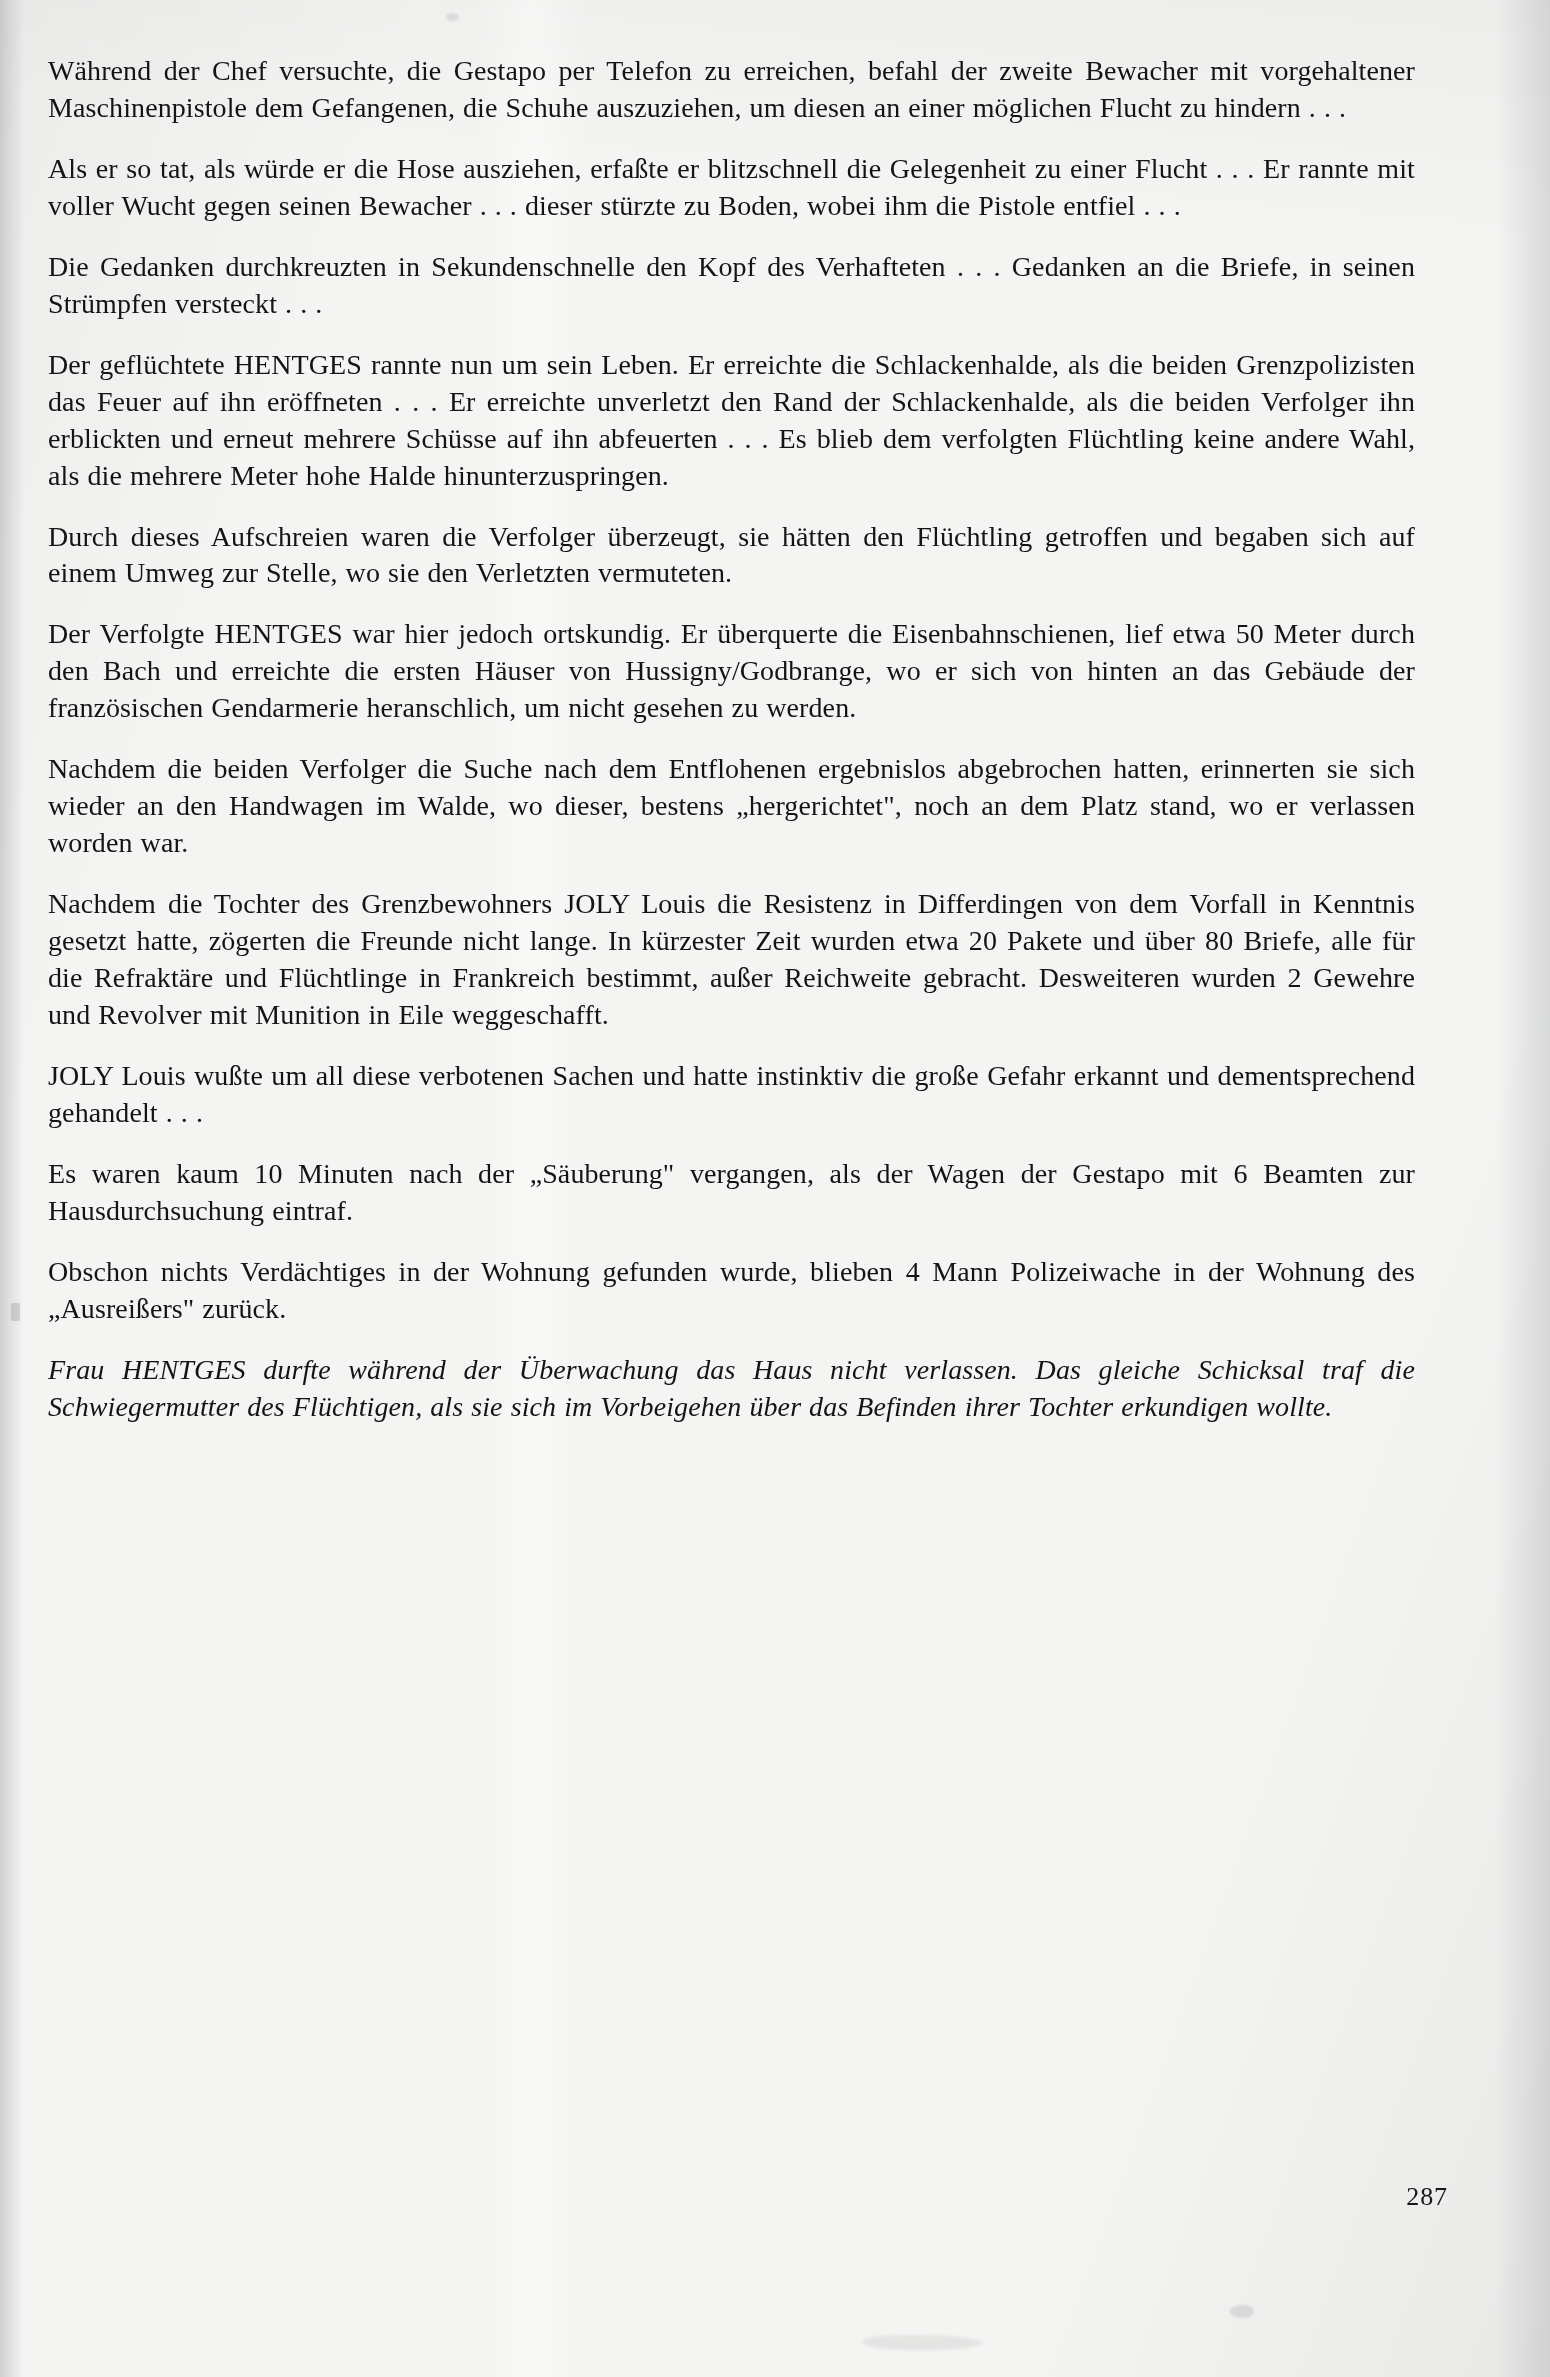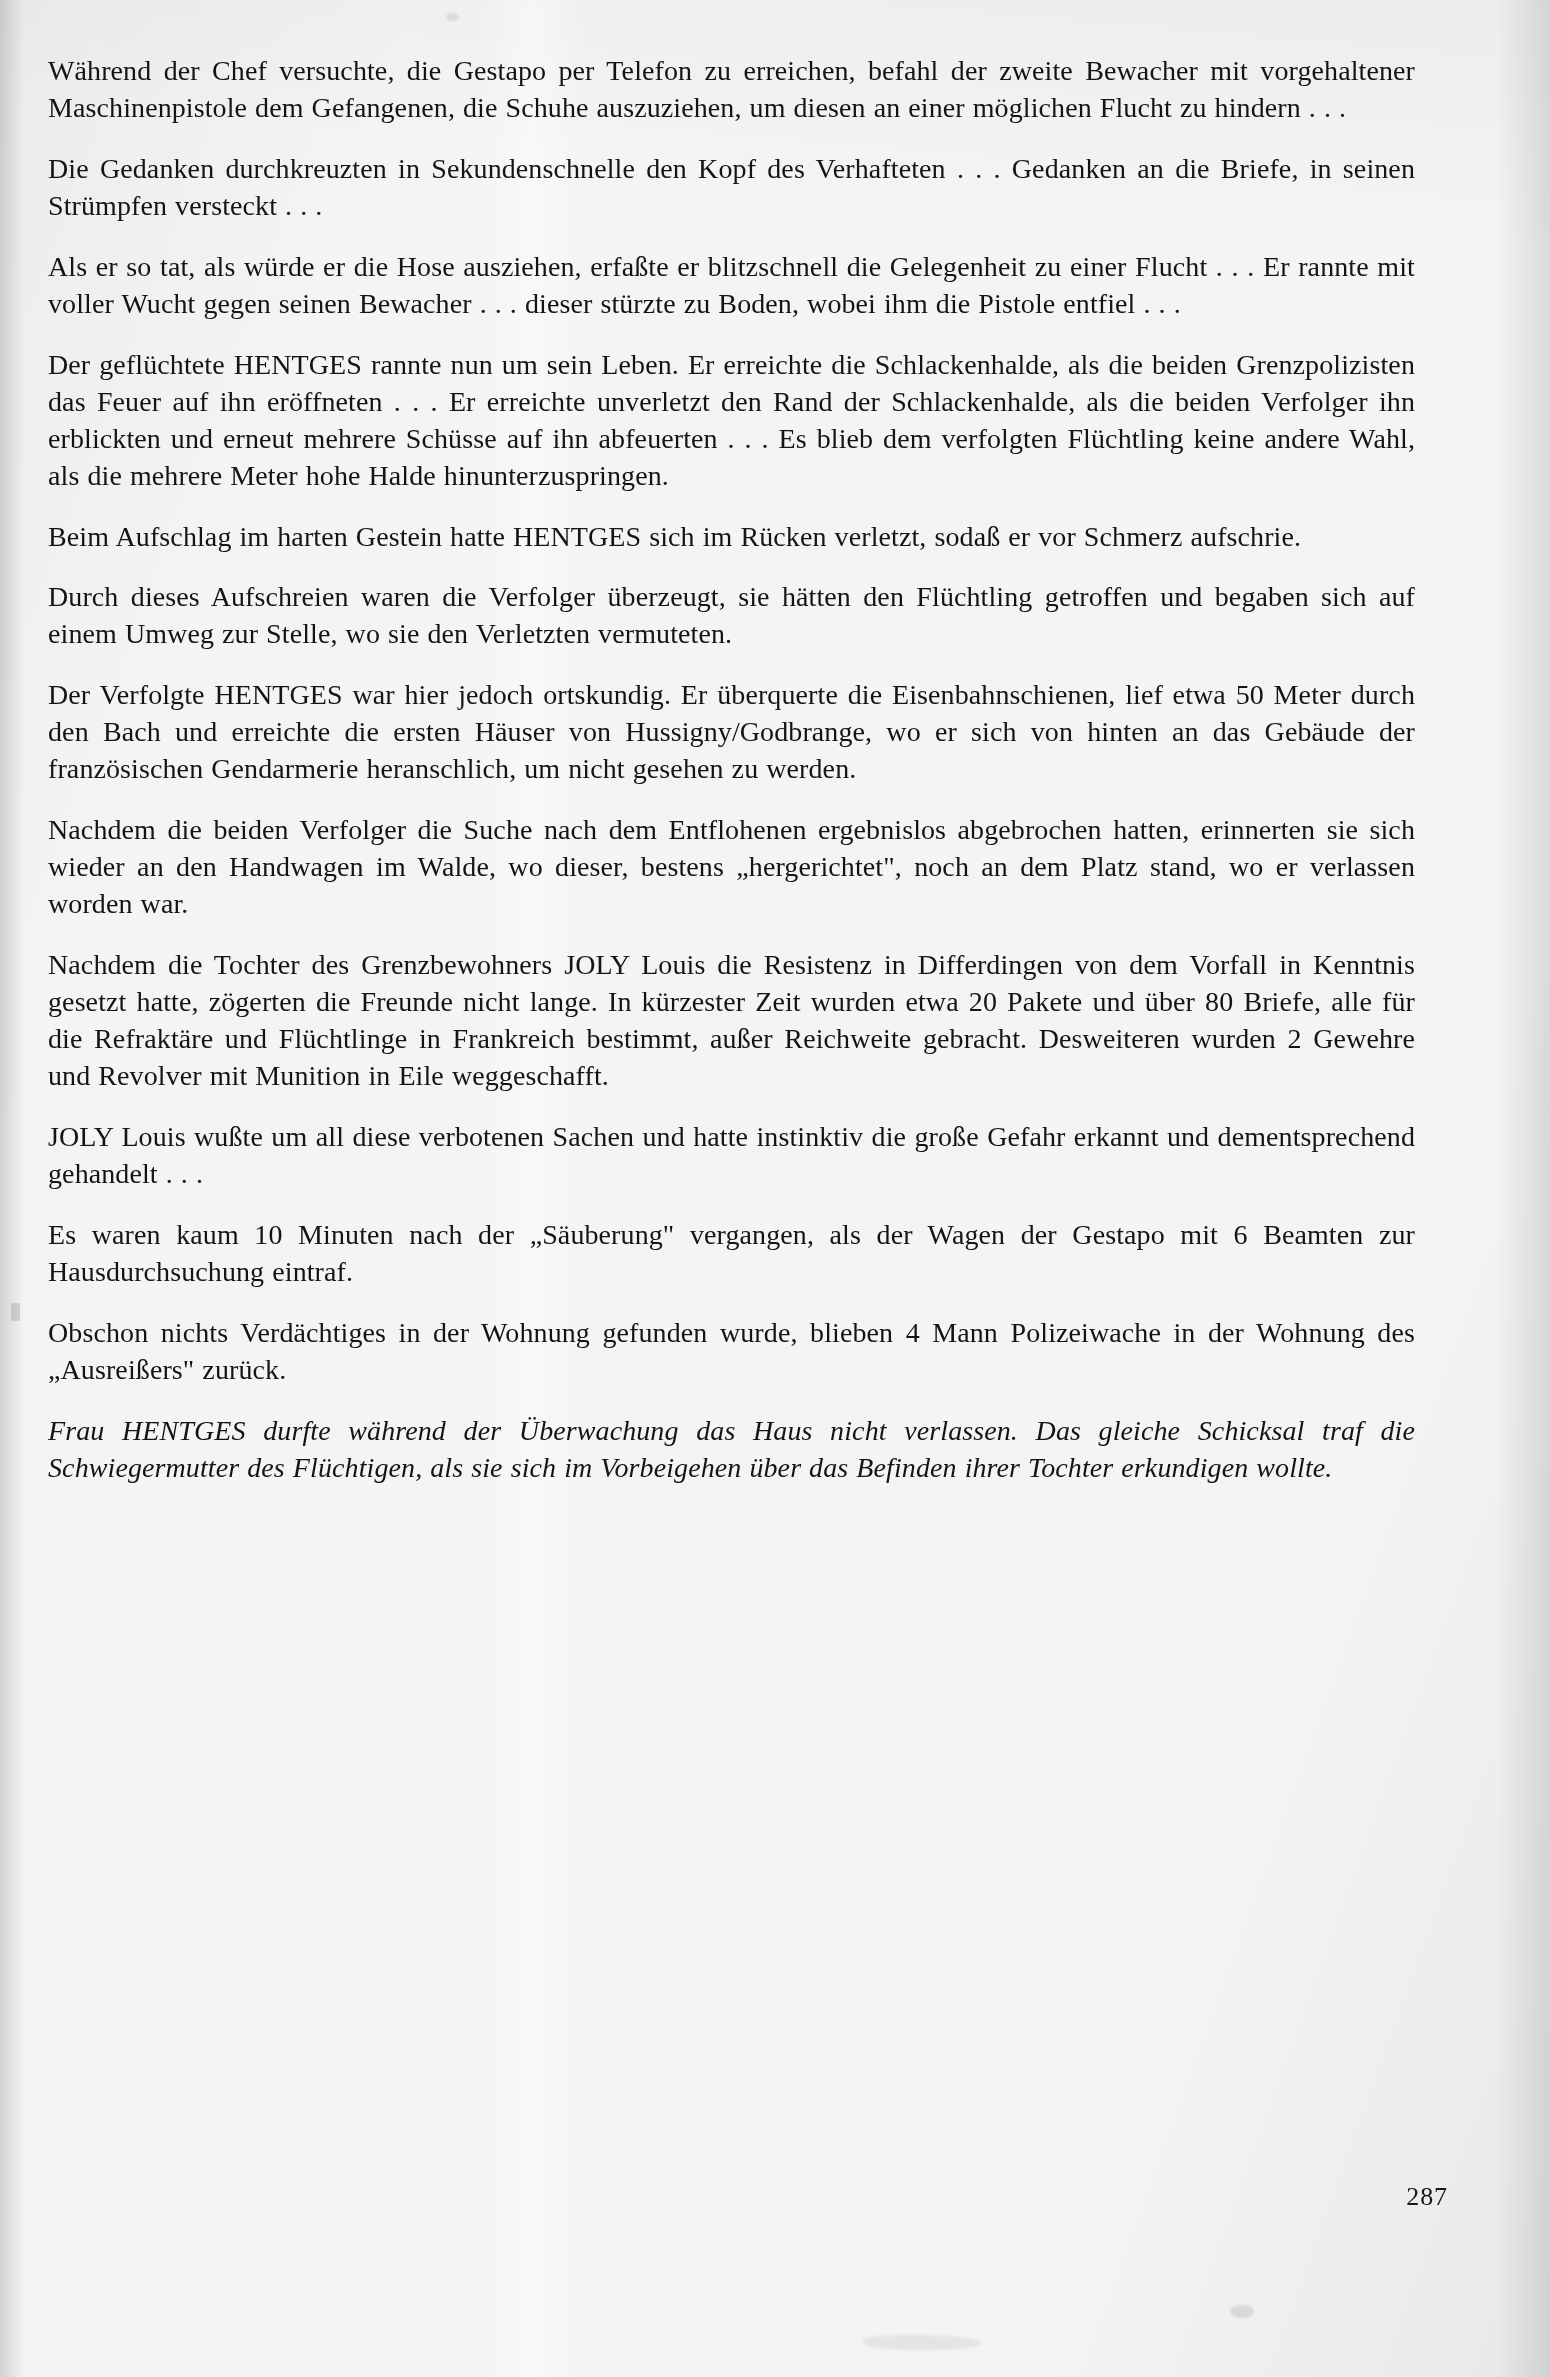--- a/index.html
+++ b/index.html
@@ -100,24 +100,23 @@
 </style>
 </head>
 <body>
 
 <div id="page">
 
   <div id="crease"></div>
 
   <div id="text-column">
     <p class="para">Während der Chef versuchte, die Gestapo per Telefon zu erreichen, befahl der zweite Bewacher mit vorgehaltener Maschinenpistole dem Gefangenen, die Schuhe auszuziehen, um diesen an einer möglichen Flucht zu hindern . . .</p>
+    <p class="para">Als er so tat, als würde er die Hose ausziehen, erfaßte er blitzschnell die Gelegenheit zu einer Flucht . . . Er rannte mit voller Wucht gegen seinen Bewacher . . . dieser stürzte zu Boden, wobei ihm die Pistole entfiel . . .</p>
     <p class="para">Die Gedanken durchkreuzten in Sekundenschnelle den Kopf des Verhafteten . . . Gedanken an die Briefe, in seinen Strümpfen versteckt . . .</p>
-    <p class="para">Als er so tat, als würde er die Hose ausziehen, erfaßte er blitzschnell die Gelegenheit zu einer Flucht . . . Er rannte mit voller Wucht gegen seinen Bewacher . . . dieser stürzte zu Boden, wobei ihm die Pistole entfiel . . .</p>
     <p class="para">Der geflüchtete HENTGES rannte nun um sein Leben. Er erreichte die Schlackenhalde, als die beiden Grenzpolizisten das Feuer auf ihn eröffneten . . . Er erreichte unverletzt den Rand der Schlackenhalde, als die beiden Verfolger ihn erblickten und erneut mehrere Schüsse auf ihn abfeuerten . . . Es blieb dem verfolgten Flüchtling keine andere Wahl, als die mehrere Meter hohe Halde hinunterzuspringen.</p>
-    <p class="para">Beim Aufschlag im harten Gestein hatte HENTGES sich im Rücken verletzt, sodaß er vor Schmerz aufschrie.</p>
     <p class="para">Durch dieses Aufschreien waren die Verfolger überzeugt, sie hätten den Flüchtling getroffen und begaben sich auf einem Umweg zur Stelle, wo sie den Verletzten vermuteten.</p>
     <p class="para">Der Verfolgte HENTGES war hier jedoch ortskundig. Er überquerte die Eisenbahnschienen, lief etwa 50 Meter durch den Bach und erreichte die ersten Häuser von Hussigny/Godbrange, wo er sich von hinten an das Gebäude der französischen Gendarmerie heranschlich, um nicht gesehen zu werden.</p>
     <p class="para">Nachdem die beiden Verfolger die Suche nach dem Entflohenen ergebnislos abgebrochen hatten, erinnerten sie sich wieder an den Handwagen im Walde, wo dieser, bestens „hergerichtet", noch an dem Platz stand, wo er verlassen worden war.</p>
     <p class="para">Nachdem die Tochter des Grenzbewohners JOLY Louis die Resistenz in Differdingen von dem Vorfall in Kenntnis gesetzt hatte, zögerten die Freunde nicht lange. In kürzester Zeit wurden etwa 20 Pakete und über 80 Briefe, alle für die Refraktäre und Flüchtlinge in Frankreich bestimmt, außer Reichweite gebracht. Desweiteren wurden 2 Gewehre und Revolver mit Munition in Eile weggeschafft.</p>
     <p class="para">JOLY Louis wußte um all diese verbotenen Sachen und hatte instinktiv die große Gefahr erkannt und dementsprechend gehandelt . . .</p>
     <p class="para">Es waren kaum 10 Minuten nach der „Säuberung" vergangen, als der Wagen der Gestapo mit 6 Beamten zur Hausdurchsuchung eintraf.</p>
     <p class="para">Obschon nichts Verdächtiges in der Wohnung gefunden wurde, blieben 4 Mann Polizeiwache in der Wohnung des „Ausreißers" zurück.</p>
     <p class="para last">Frau HENTGES durfte während der Überwachung das Haus nicht verlassen. Das gleiche Schicksal traf die Schwiegermutter des Flüchtigen, als sie sich im Vorbeigehen über das Befinden ihrer Tochter erkundigen wollte.</p>
   </div>
 

